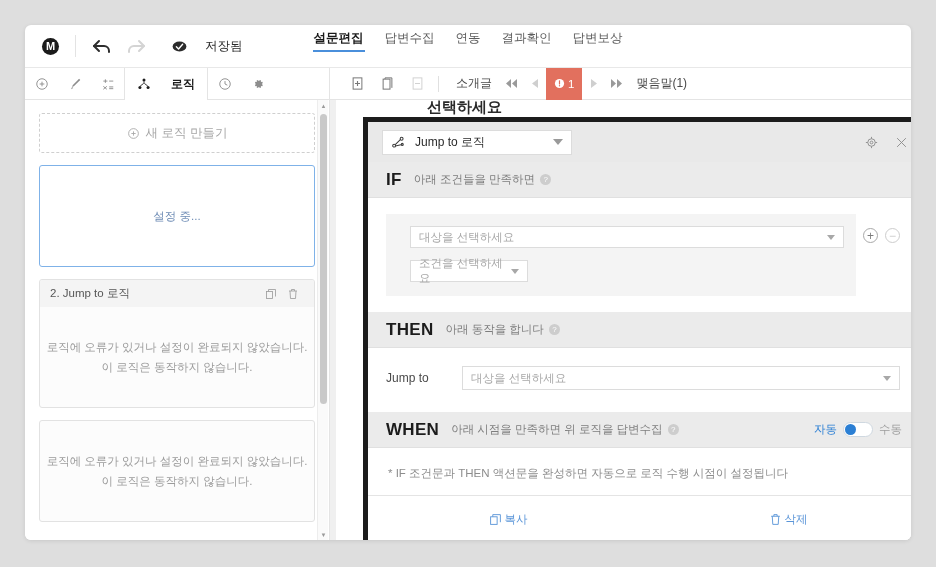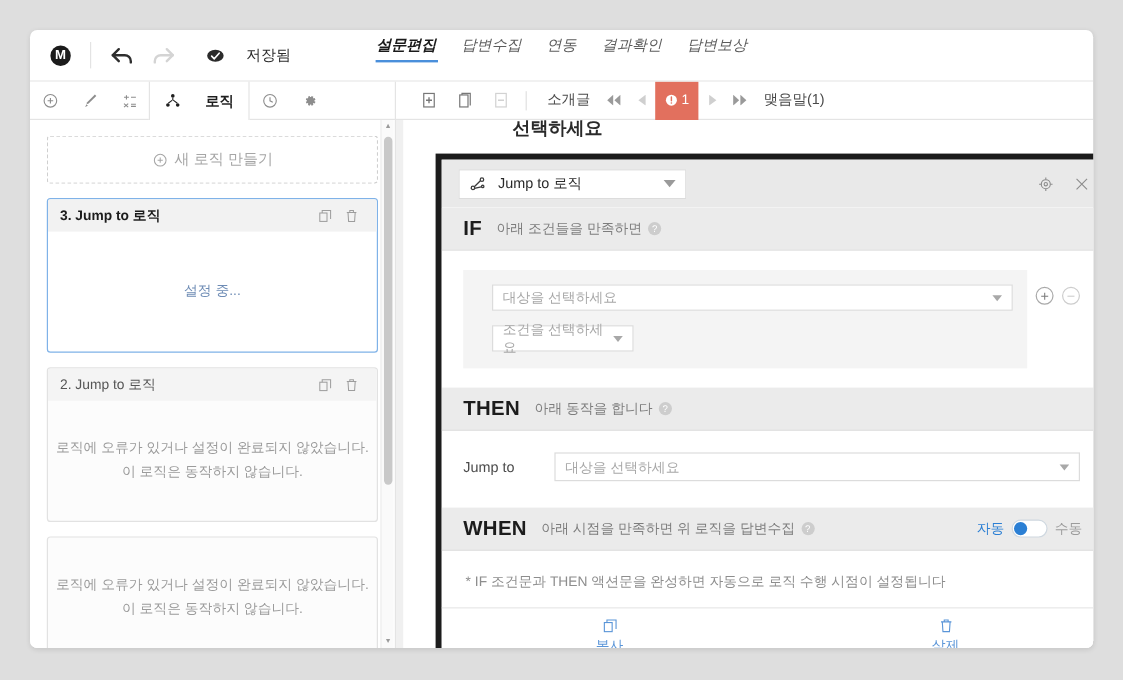--- a/index.html
+++ b/index.html
@@ -45,21 +45,21 @@
   .redo-ico { width: 24px; height: 24px; color: #d4d4d4; margin-left: 10px; }
   #save-state {
     display: flex; align-items: center; gap: 18px;
     margin-left: 24px; color: #2b2b2b; font-size: 12.5px;
   }
   .save-badge { width: 15px; height: 13px; color: #2b2b2b; }
 
   #main-nav {
     position: absolute; left: 0; right: 0; top: 0; height: 26px;
     display: flex; align-items: center; justify-content: center;
-    gap: 19px; pointer-events: none; font-style: italic;
+    gap: 19px; pointer-events: none;
   }
   #main-nav .nav-tab {
     pointer-events: auto;
     font-size: 12.5px; color: #5c5c5c; cursor: pointer;
     padding: 12px 1px 11px; position: relative; white-space: nowrap;
   }
   #main-nav .nav-tab.active { color: #1a1a1a; font-weight: bold; }
   #main-nav .nav-tab.active::after {
     content: ""; position: absolute; left: 0; right: 0; bottom: 6px;
     height: 2px; background: #4a8fdb;
@@ -164,21 +164,21 @@
   #canvas-ghost {
     position: absolute; top: -2px; left: 97px;
     font-size: 15px; color: #2a2a2a; font-weight: bold; white-space: nowrap;
   }
   #canvas-sheet {
     position: absolute; left: 6px; top: 0; right: 0; bottom: 0; background: #fff;
   }
 
   
   #logic-modal {
-    position: absolute; left: 338px; top: 103px;
+    position: absolute; left: 338px; top: 92px;
     width: 570px; height: 430px;
     background: #f7f7f7;
     border: 5px solid #1c1c1c;
     display: flex; flex-direction: column;
     overflow: hidden;
   }
 
   #modal-head {
     height: 40px; background: #e9e9e9; display: flex; align-items: center;
     padding: 0 12px 0 14px; flex-shrink: 0;
@@ -243,21 +243,21 @@
   #then-label { font-size: 12px; color: #4a4a4a; width: 56px; }
   #jumpto-select { flex: 1; height: 24px; }
 
   #when-note { font-size: 11.5px; color: #8d8d8d; padding: 18px 18px 40px 20px; }
 
   #modal-footer {
     height: 47px; border-top: 1px solid #e4e4e4; background: #fff;
     display: flex; flex-shrink: 0;
   }
   .foot-btn {
-    flex: 1; display: flex; flex-direction: column; align-items: center;
+    flex: 1; display: flex; flex-direction: row; align-items: center;
     justify-content: center; gap: 3px; color: #5a95d8; font-size: 11.5px; cursor: pointer;
   }
   .foot-btn svg { width: 13px; height: 13px; }
 </style>
 </head>
 <body>
 
 <div id="app-window">
 
   <div id="topbar">
@@ -401,36 +401,20 @@
 
         <div id="new-logic-btn">
           <svg viewBox="0 0 24 24" fill="none" stroke="currentColor" stroke-width="1.6">
             <circle cx="12" cy="12" r="9"></circle>
               <path d="M12 8 V16 M8 12 H16"></path>
           </svg>
           <span>새 로직 만들기</span>
         </div>
 
         <div class="logic-card selected">
-          <div class="logic-card-head">
-            <span class="logic-card-title">3. Jump to 로직</span>
-            <span class="card-ico">
-              <svg viewBox="0 0 24 24" fill="none" stroke="currentColor" stroke-width="1.7">
-                <rect x="3" y="7" width="12" height="14"></rect>
-                  <path d="M7 7 V3 H21 V17"></path>
-              </svg>
-            </span>
-            <span class="card-ico">
-              <svg viewBox="0 0 24 24" fill="none" stroke="currentColor" stroke-width="1.7">
-                <path d="M4 6 H20"></path>
-                  <path d="M9 6 V3 H15 V6"></path>
-                  <path d="M6 6 L7 21 H17 L18 6"></path>
-              </svg>
-            </span>
-          </div>
           <div class="logic-card-body">
             <div>설정 중...</div>
           </div>
         </div>
 
         <div class="logic-card">
           <div class="logic-card-head">
             <span class="logic-card-title">2. Jump to 로직</span>
             <span class="card-ico">
               <svg viewBox="0 0 24 24" fill="none" stroke="currentColor" stroke-width="1.7">

